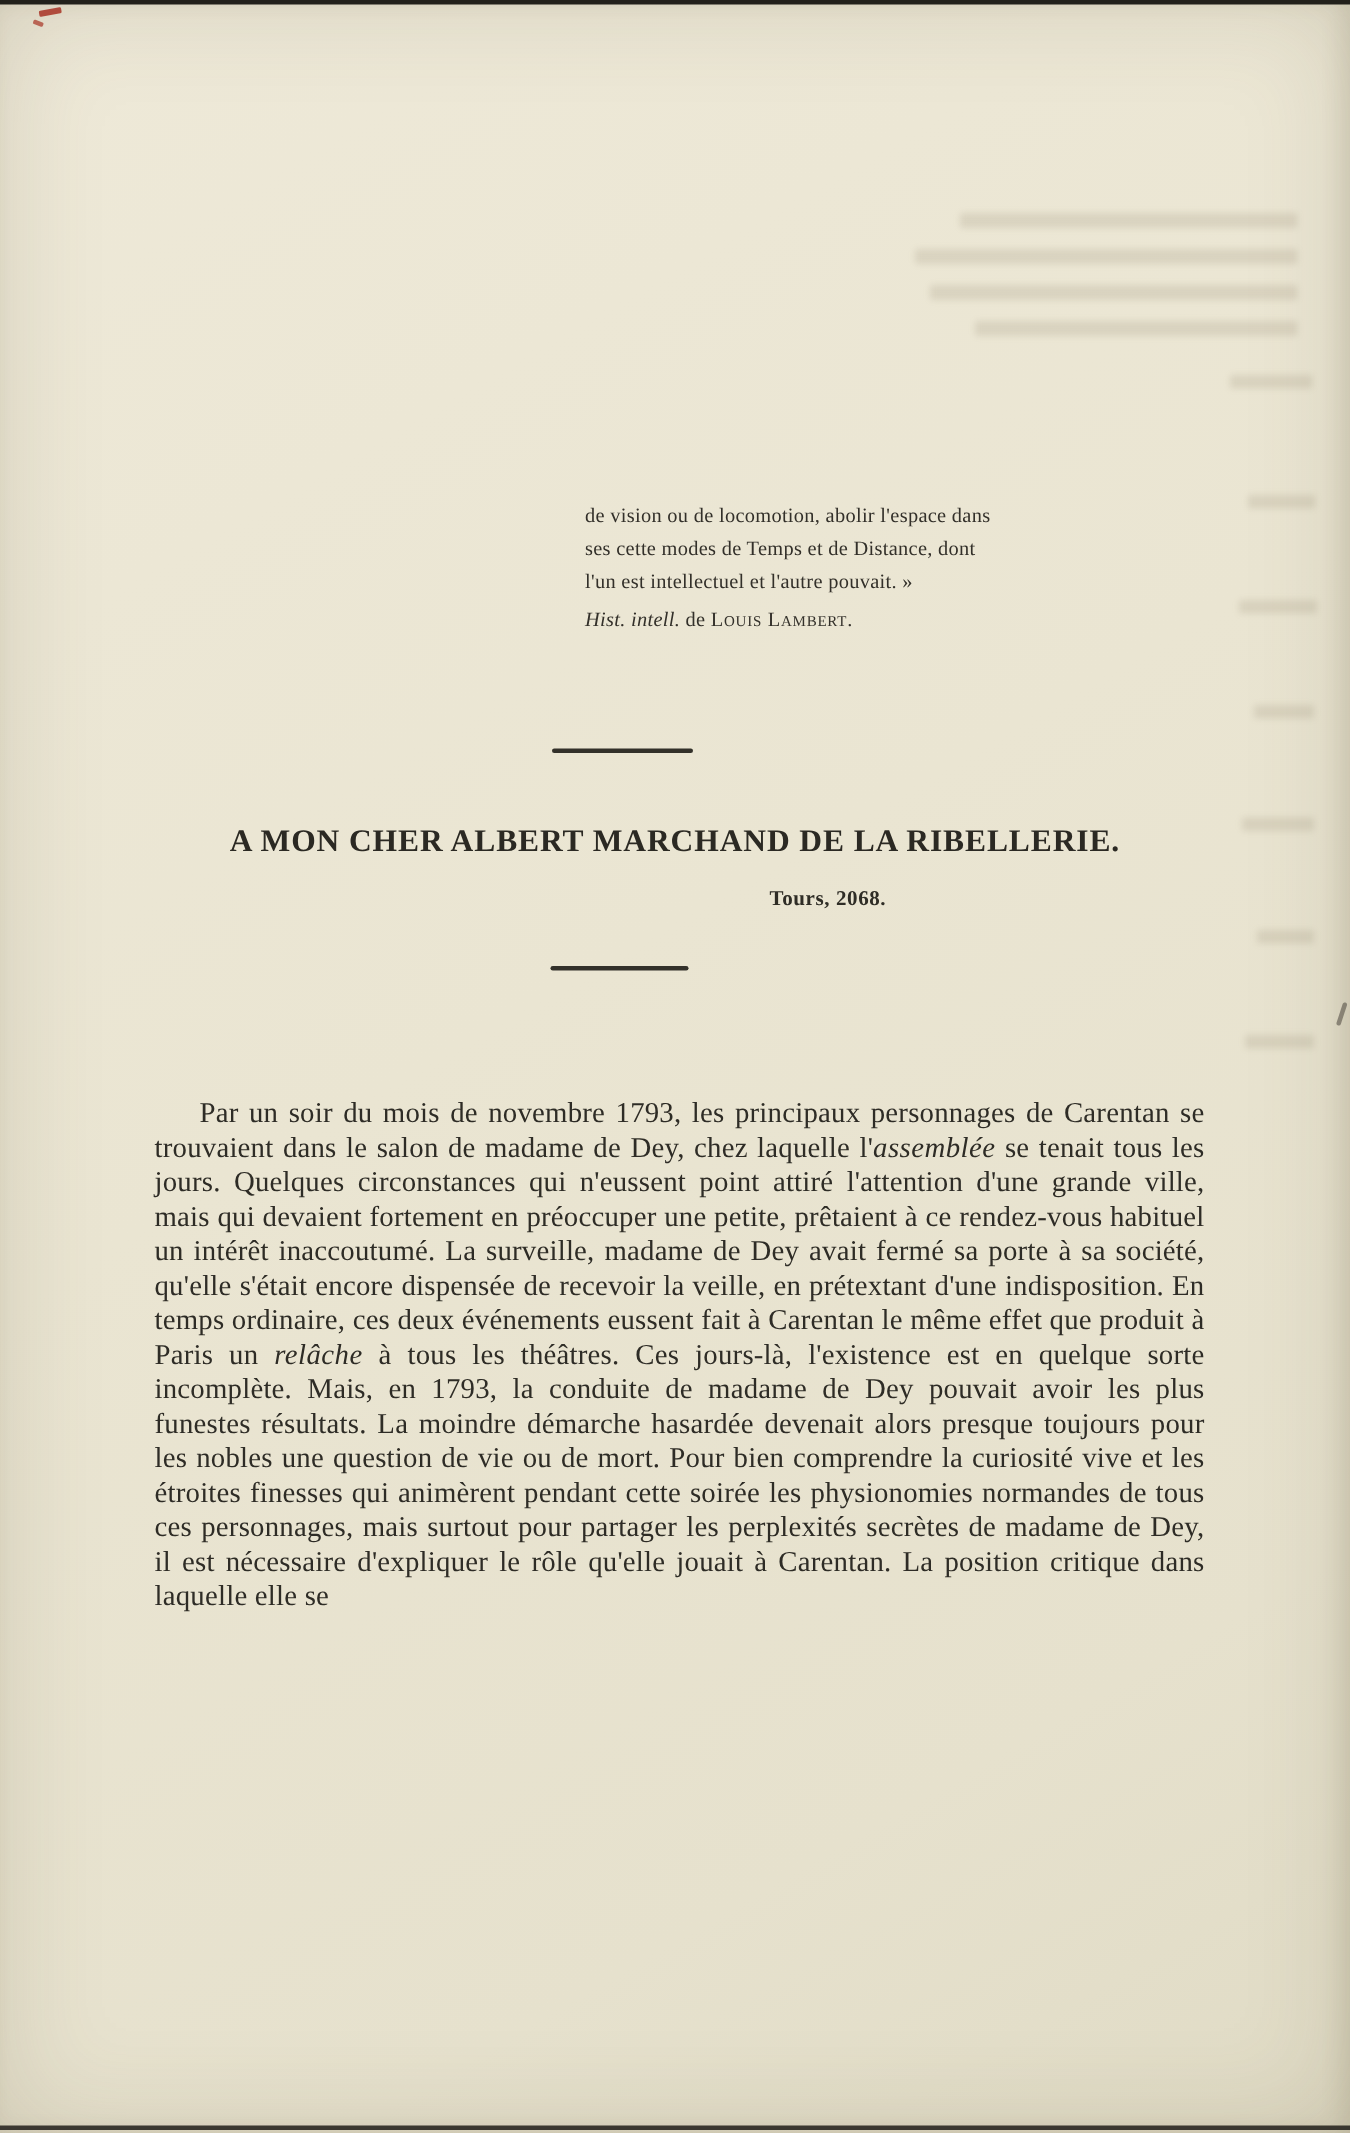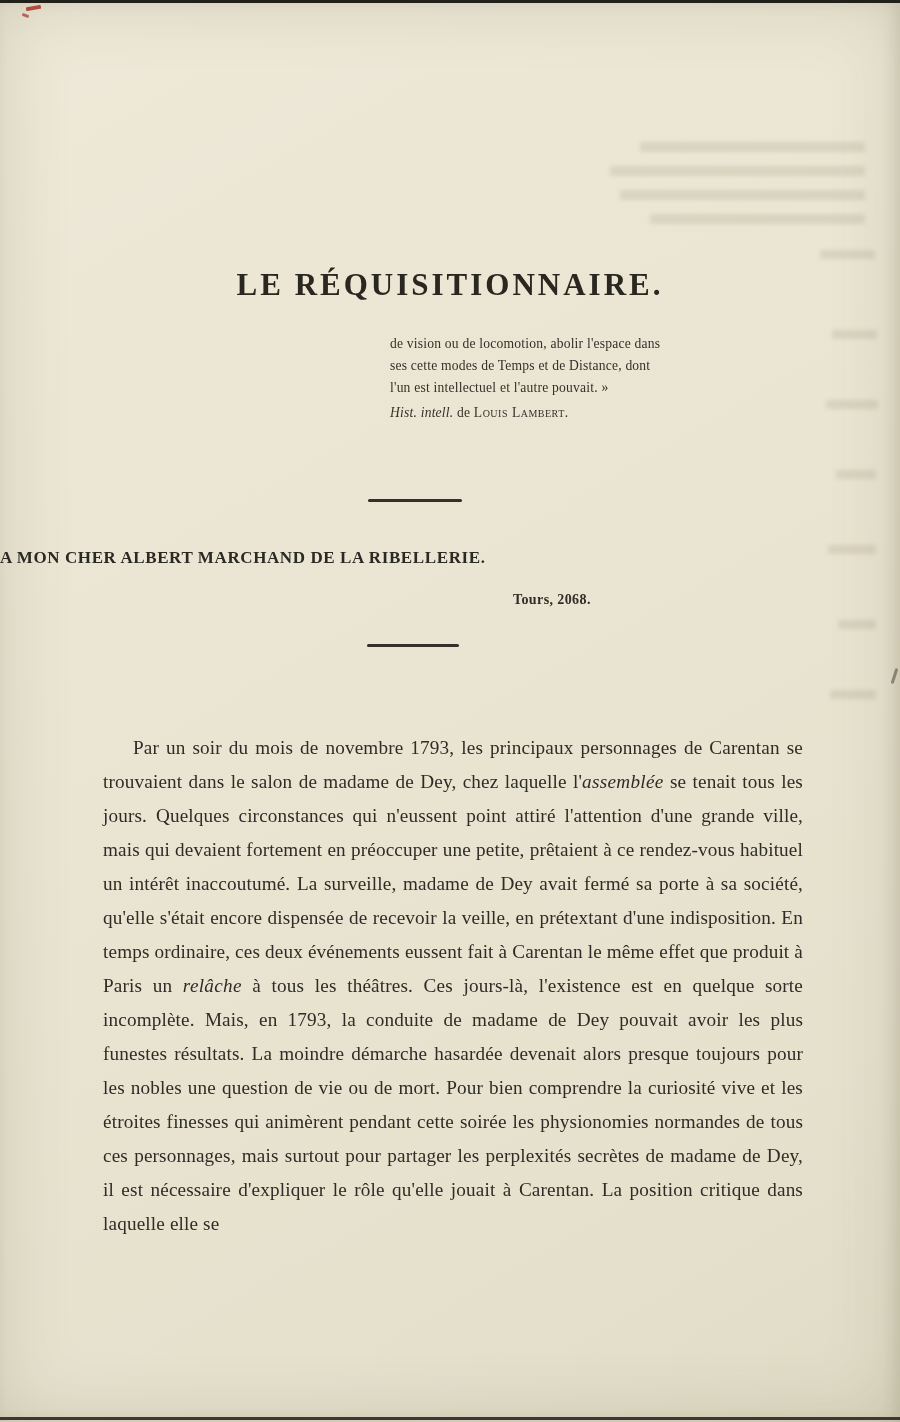--- a/index.html
+++ b/index.html
@@ -73,31 +73,32 @@
   .epigraph .author { font-variant: small-caps; letter-spacing: .5px; }
 
   .rule {
     position: absolute; height: 3px; background: #33312a; border-radius: 2px;
   }
   .rule-1 { top: 499px; left: 368px; width: 94px; }
   .rule-2 { top: 644px; left: 367px; width: 92px; }
 
   .dedication {
     position: absolute; top: 548px; left: 0; width: 900px;
-    font-size: 17px; font-weight: bold; letter-spacing: 0.6px;
+    text-align: center;
+    font-size: 21px; font-weight: bold; letter-spacing: 0.6px;
     color: #2b2923;
   }
   .dateline {
     position: absolute; top: 592px; left: 513px;
     font-size: 14px; font-weight: bold; letter-spacing: 0.4px;
     color: #2f2d26;
   }
   .body-text {
     position: absolute; top: 712px; left: 103px; width: 700px;
-    font-size: 19.2px; line-height: 34px;
+    font-size: 19.2px; line-height: 23px;
     text-align: justify; text-indent: 30px;
     color: #2e2c26; letter-spacing: 0.15px;
   }
   .body-text i { letter-spacing: 0.3px; }
 </style>
 </head>
 <body>
 
 <div class="page">
 
@@ -114,21 +115,20 @@
       <div class="g4"></div>
     <div class="g5"></div>
       <div class="g6"></div>
       <div class="g7"></div>
       <div class="g8"></div>
     <div class="g9"></div>
       <div class="g10"></div>
       <div class="g11"></div>
   </div>
 
-  <h1 class="title">LE RÉQUISITIONNAIRE.</h1>
 
   <div class="epigraph">
     <div class="line">de vision ou de locomotion, abolir l'espace dans</div>
     <div class="line">ses cette modes de Temps et de Distance, dont</div>
     <div class="line">l'un est intellectuel et l'autre pouvait. »</div>
     <div class="attribution"><span class="work">Hist. intell.</span><span> de </span><span class="author">Louis Lambert</span><span>.</span></div>
   </div>
 
   <div class="rule rule-1"></div>
 

